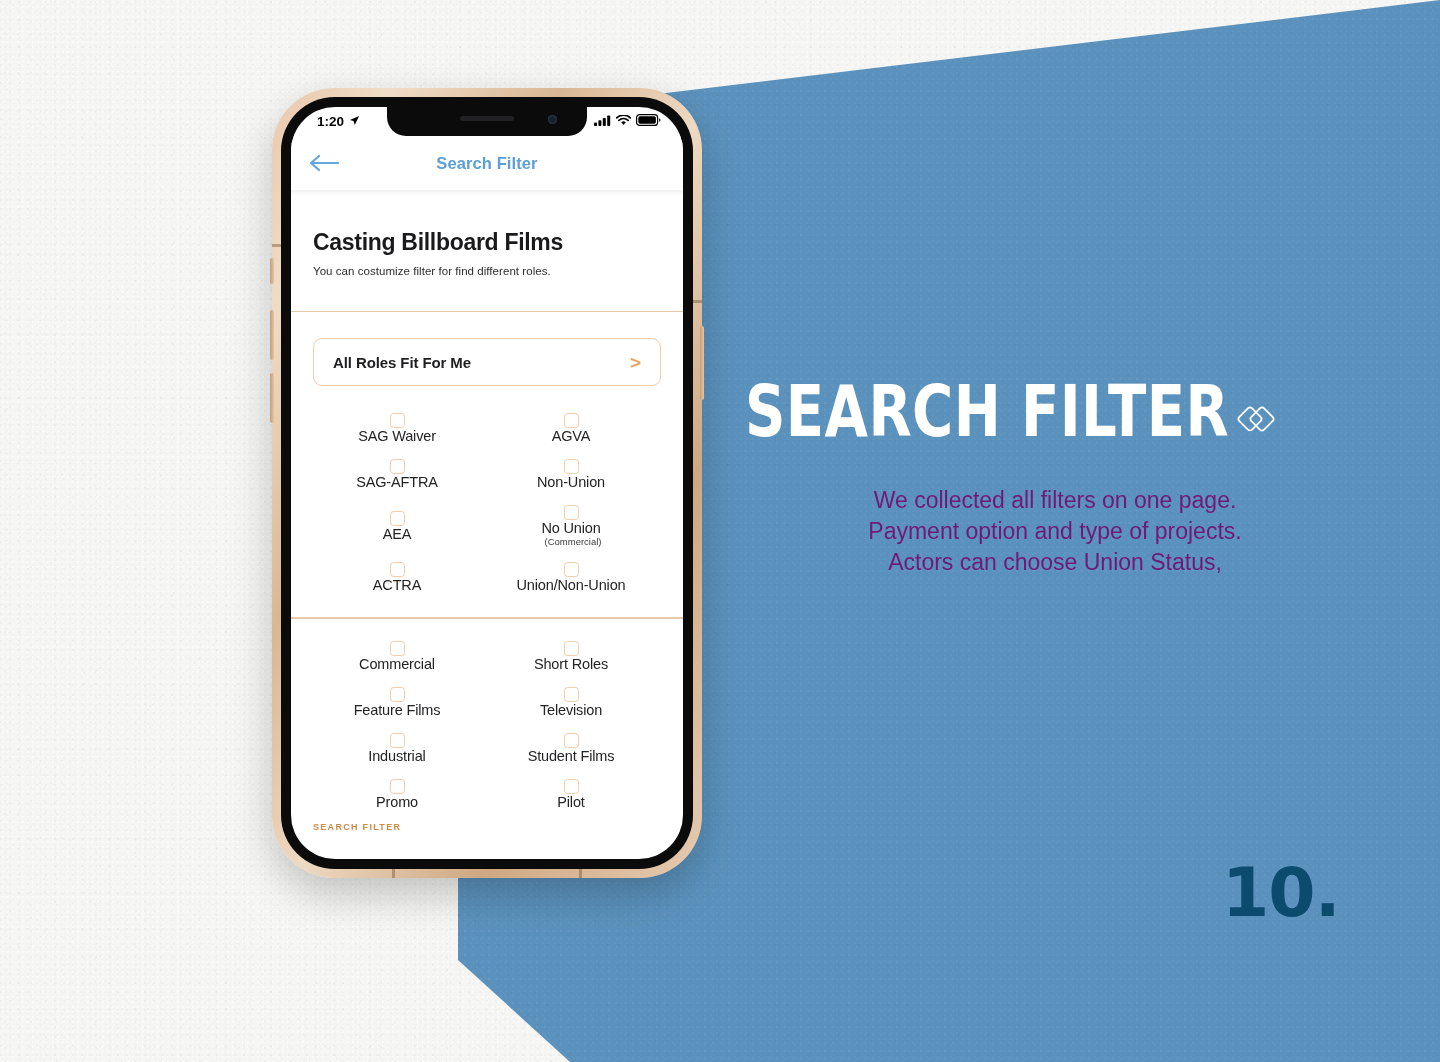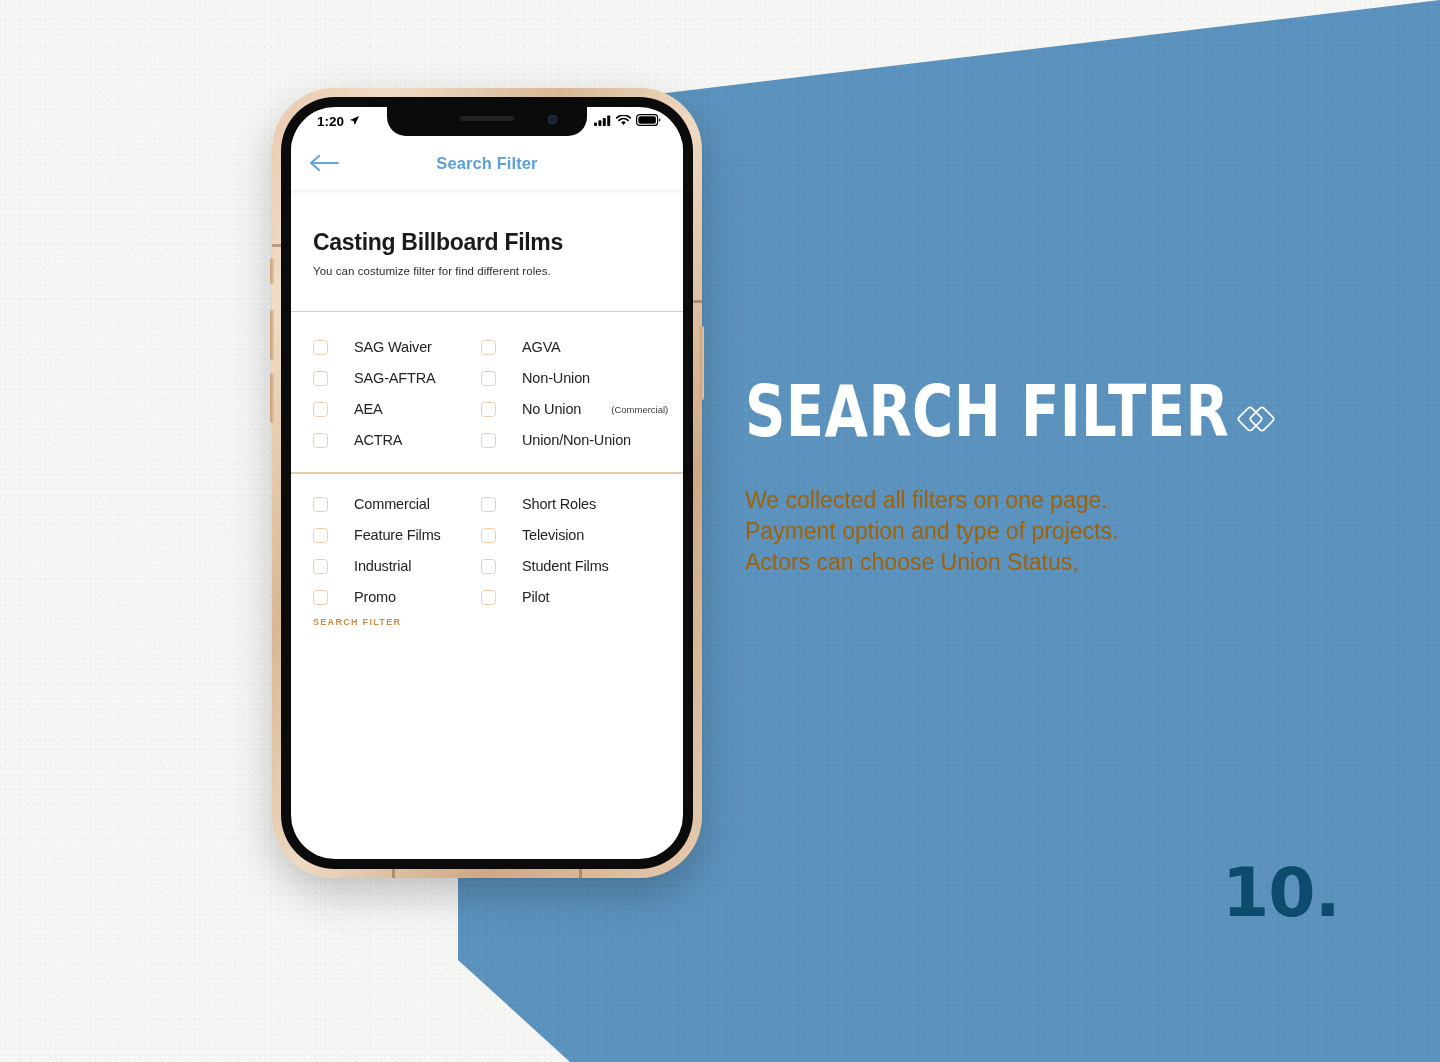--- a/index.html
+++ b/index.html
@@ -57,22 +57,23 @@
     letter-spacing: 0.5px;
     transform: scaleX(0.78);
     transform-origin: left center;
     white-space: nowrap;
     margin: 0;
   }
   .subcopy {
     margin: 38px 0 0 0;
     font-size: 23px;
     line-height: 31px;
-    color: #a16207;
+    color: #701a75;
     font-weight: 400;
+    text-align: center;
   }
   .subcopy div { white-space: nowrap; }
 
   .logo-mark {
     position: absolute;
     left: 1236px;
     top: 399px;
     width: 40px;
     height: 40px;
   }
@@ -264,21 +265,22 @@
 
   .cb-row {
     display: flex;
     align-items: center;
     margin-bottom: 15px;
   }
   .cb-row:last-child { margin-bottom: 0; }
   .cb-col {
     display: flex;
     align-items: center;
-    gap: 26px;
+    gap: 0;
+    flex-direction: column;
   }
   .cb-col.col-a { width: 168px; flex: 0 0 168px; }
   .cb-col.col-b { flex: 1; }
   .cb-box {
     width: 13px;
     height: 13px;
     border: 1.3px solid #f0cdac;
     border-radius: 3.5px;
     flex: 0 0 13px;
     background: #fff;
@@ -413,20 +415,26 @@
       <div class="nav-title">Search Filter</div>
     </div>
     <div class="nav-shadow"></div>
 
     <div class="intro">
       <h2 class="intro-title">Casting Billboard Films</h2>
       <p class="intro-sub">You can costumize filter for find different roles.</p>
     </div>
     <div class="rule rule-top"></div>
 
+    <div class="select-wrap">
+      <div class="select-box">
+        <span class="select-label">All Roles Fit For Me</span>
+        <span class="select-chevron">&gt;</span>
+      </div>
+    </div>
 
     <div class="group group-union">
       <div class="cb-row">
         <label class="cb-col col-a">
           <span class="cb-box"></span>
           <span class="cb-label">SAG Waiver</span>
         </label>
         <label class="cb-col col-b">
           <span class="cb-box"></span>
           <span class="cb-label">AGVA</span>

